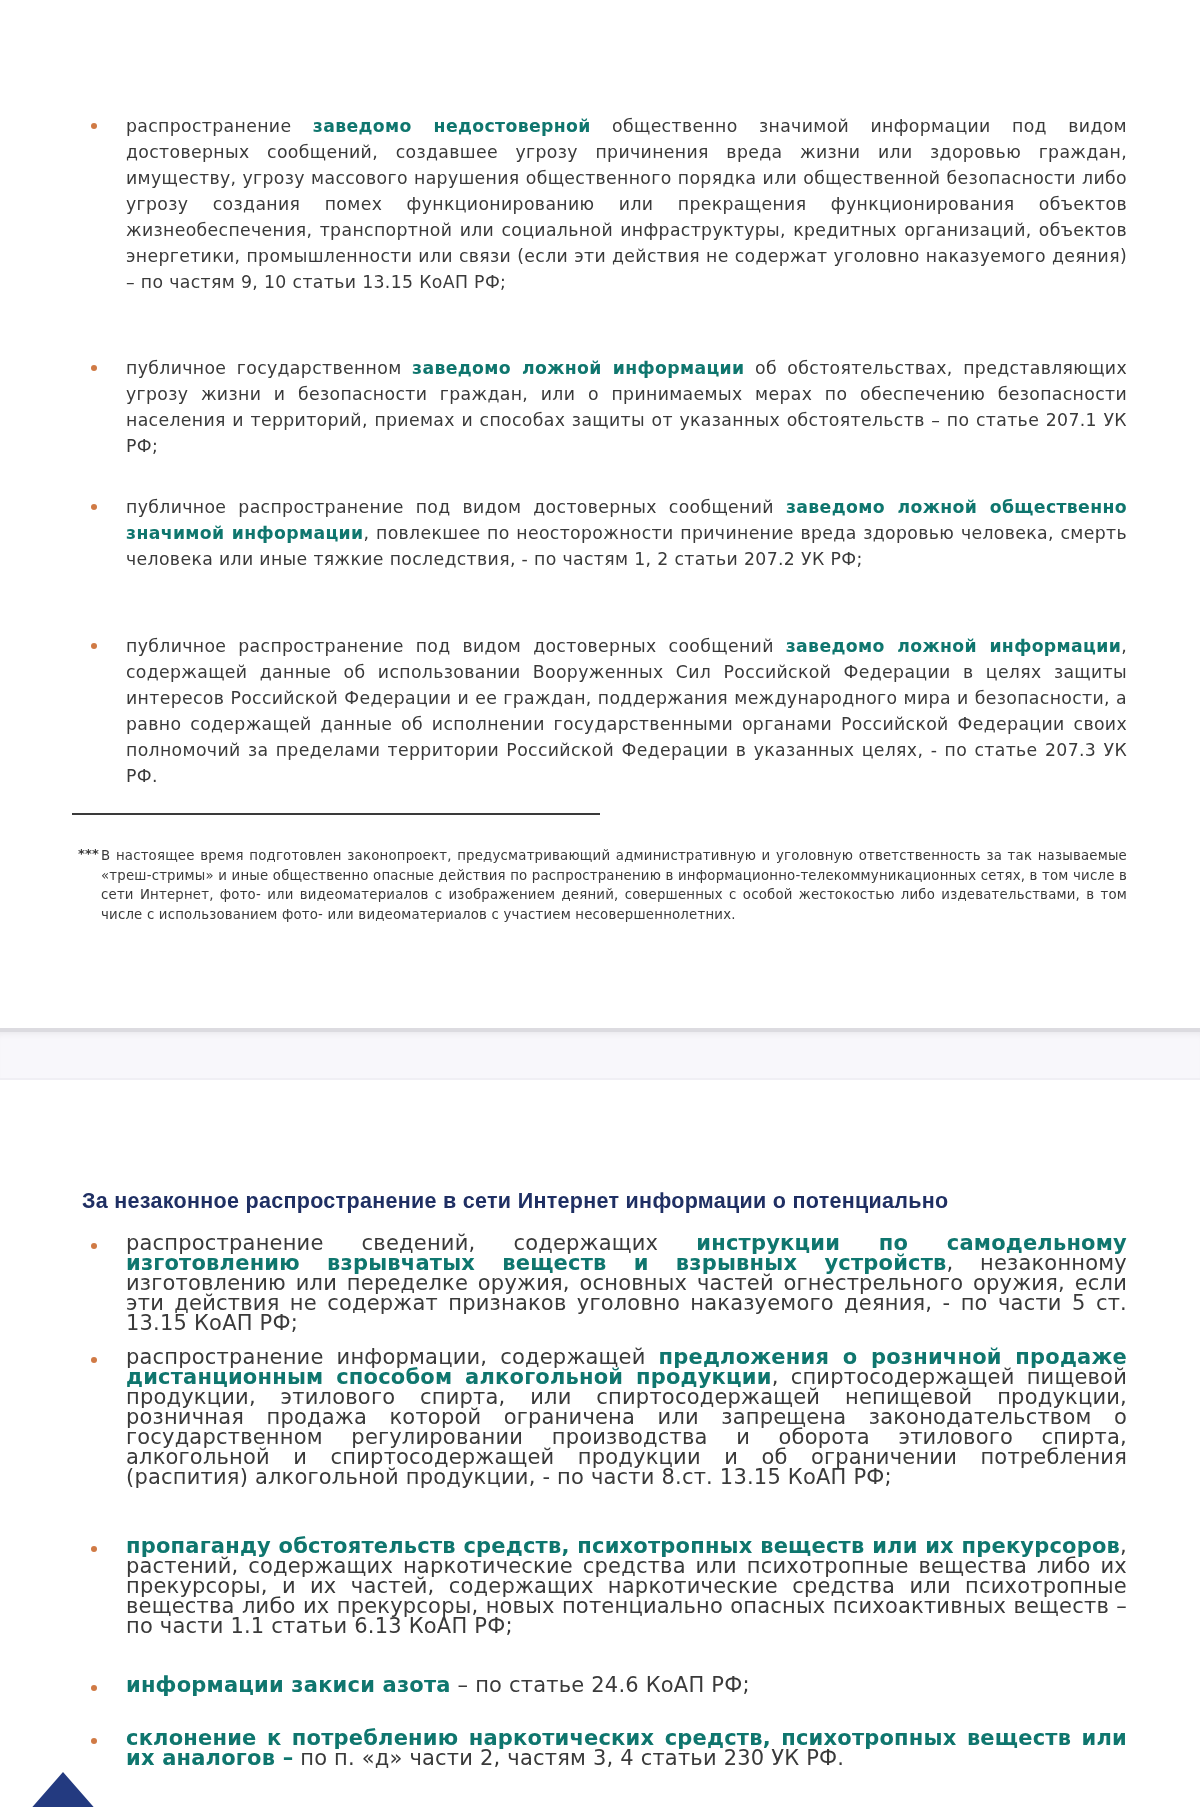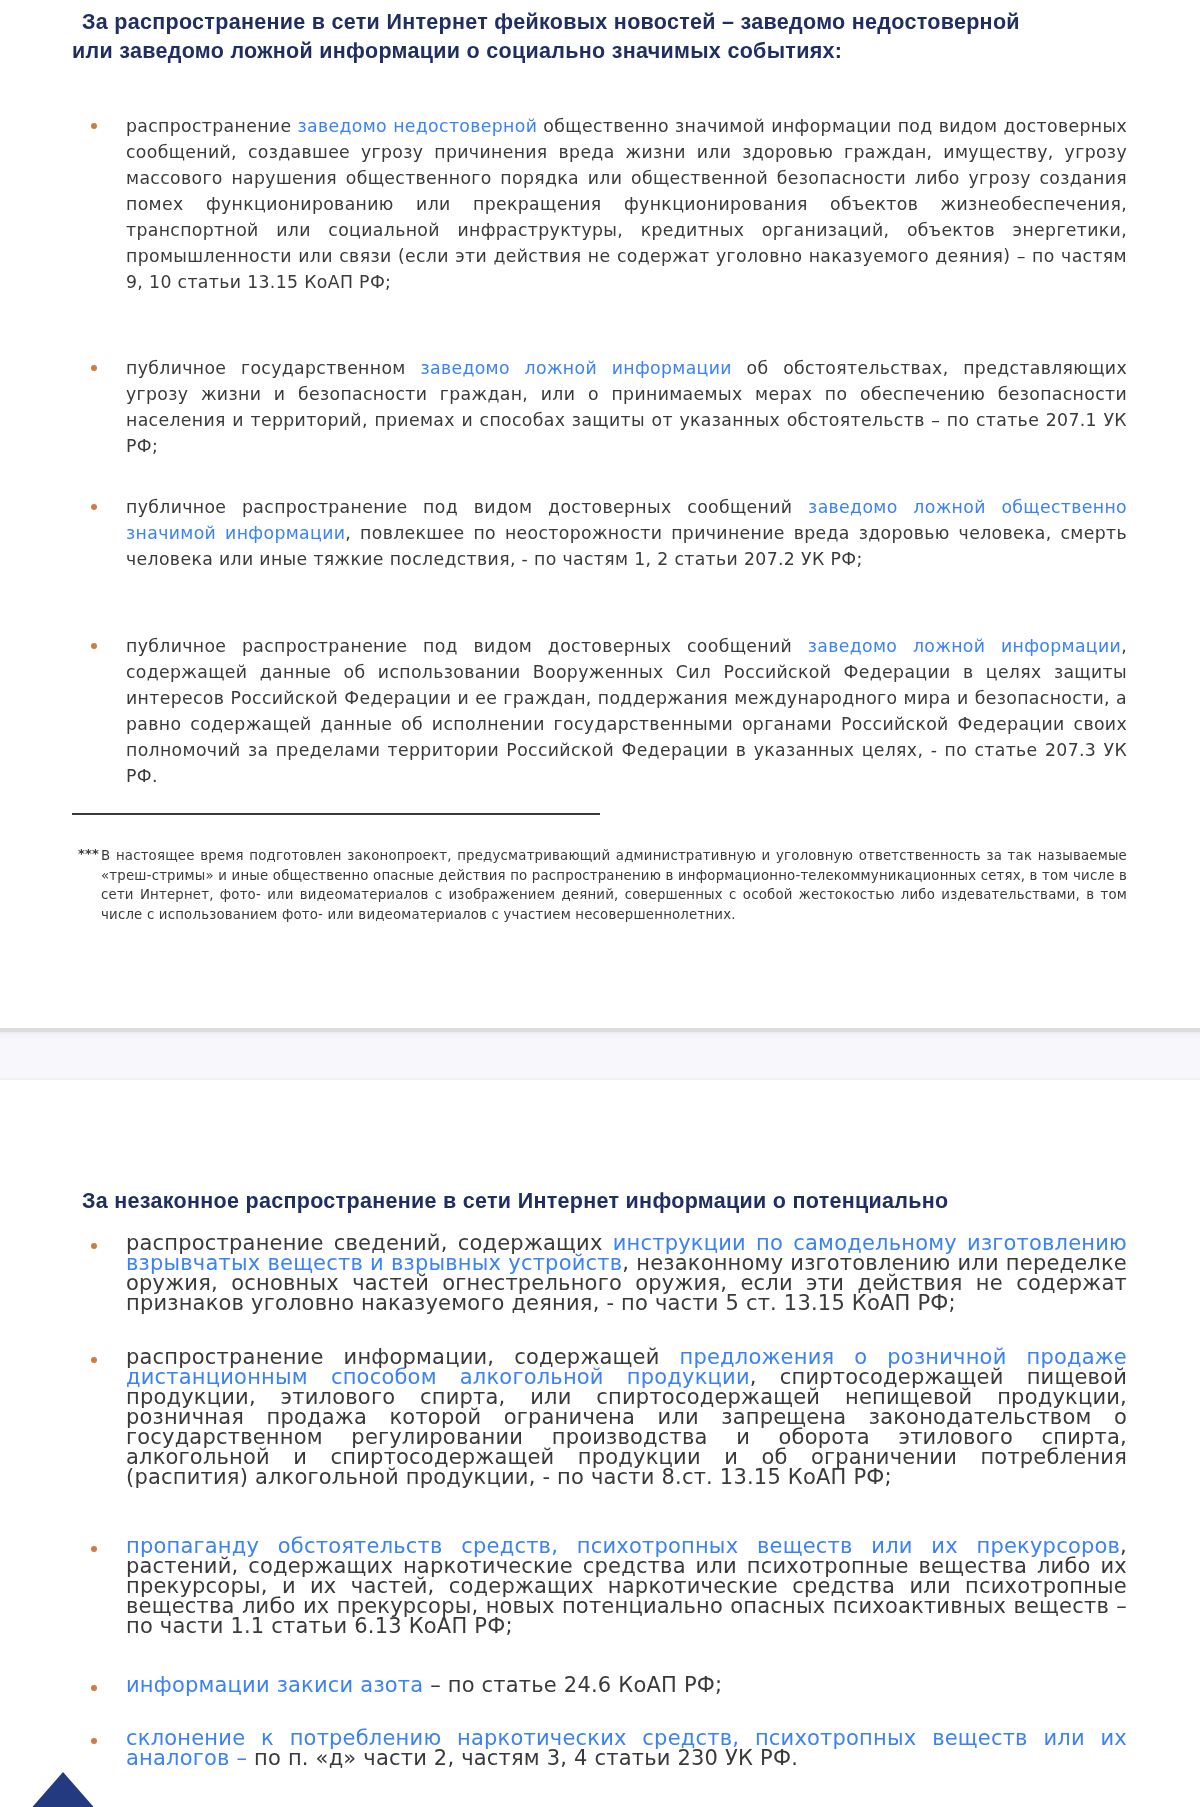--- a/index.html
+++ b/index.html
@@ -30,43 +30,39 @@
   .item { position: absolute; left: 0; width: 1037px; }
   .bullet {
     position: absolute; left: 1px; top: 10px; width: 6px; height: 6px; border-radius: 50%;
     background: #d07a45;
   }
   .text {
     position: absolute; left: 36px; width: 1001px;
     font-family: "DejaVu Sans", sans-serif; font-size: 17.3px; line-height: 26px;
     color: #3a3a3a; text-align: justify; letter-spacing: 0.35px;
   }
-  .text b { color: #3b82f6; font-weight: normal; }
+  .text b { color: #0f766e; font-weight: bold; }
   .text2 { line-height: 20px; font-size: 21px; letter-spacing: 0.2px; }
   .rule { position: absolute; left: 72px; top: 813px; width: 528px; height: 2px; background: #3a3a3a; }
   .footnote {
     position: absolute; left: 78px; top: 846px; width: 1049px;
     font-family: "DejaVu Sans", sans-serif; font-size: 13.3px; line-height: 19.5px; color: #3a3a3a;
     text-align: justify; padding-left: 23px; box-sizing: border-box; letter-spacing: 0.2px;
   }
   .footnote .stars { position: absolute; left: 0; top: -2px; font-weight: bold; font-size: 13px; }
   .triangle {
     position: absolute; left: 28px; top: 1772px; width: 0; height: 0;
     border-left: 35px solid transparent; border-right: 35px solid transparent;
     border-bottom: 40px solid #233a80;
   }
 </style>
 </head>
 <body>
 
 <div class="page page1">
-  <div class="heading" style="top:8px;">
-    <div class="first">За распространение в сети Интернет фейковых новостей – заведомо недостоверной</div>
-    <div>или заведомо ложной информации о социально значимых событиях:</div>
-  </div>
 
   <div class="list">
     <div class="item" style="top:113px;">
       <span class="bullet"></span>
       <div class="text">
         <span>распространение </span><b>заведомо недостоверной</b><span> общественно значимой информации под видом достоверных сообщений, создавшее угрозу причинения вреда жизни или здоровью граждан, имуществу, угрозу массового нарушения общественного порядка или общественной безопасности либо угрозу создания помех функционированию или прекращения функционирования объектов жизнеобеспечения, транспортной или социальной инфраструктуры, кредитных организаций, объектов энергетики, промышленности или связи (если эти действия не содержат уголовно наказуемого деяния) – по частям 9, 10 статьи 13.15 КоАП РФ;</span>
       </div>
     </div>
     <div class="item" style="top:355px;">
       <span class="bullet"></span>

